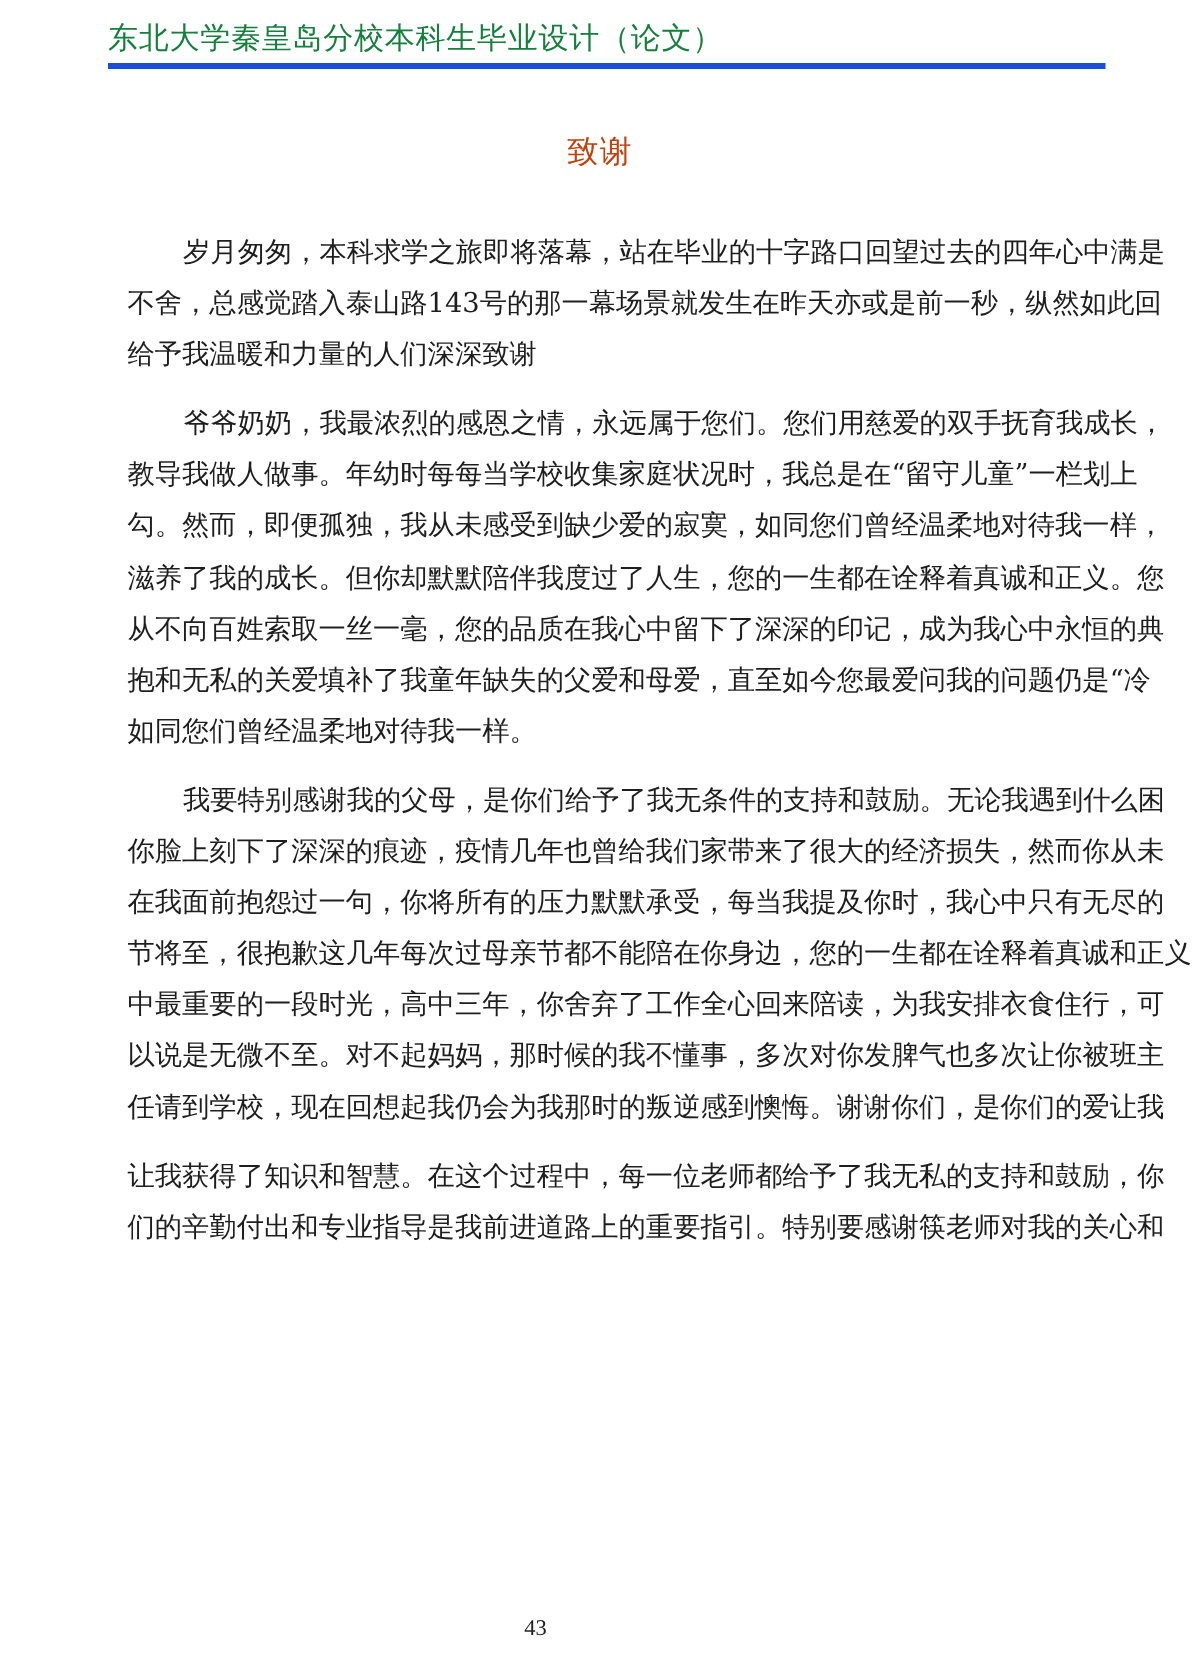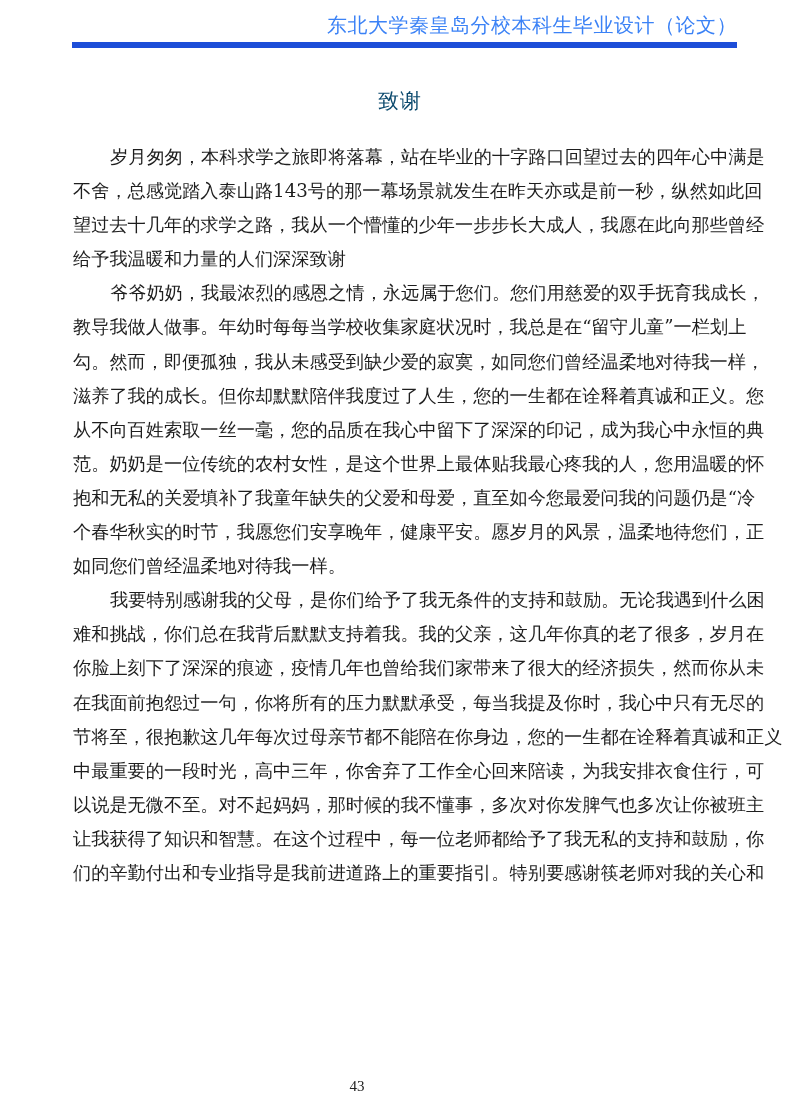--- a/index.html
+++ b/index.html
@@ -13,52 +13,52 @@
     position: relative;
     overflow: hidden;
     color: #1a1a1a;
   }
   .running-header {
     position: absolute;
     left: 72px;
     top: 10px;
     width: 665px;
     height: 32px;
-    border-bottom: 6px solid #1d4ed8;
-    text-align: right;
+    border-bottom: 4px solid #1d4ed8;
+    text-align: left;
     font-family: "DejaVu Sans", "Liberation Sans", sans-serif;
     font-size: 20px;
     line-height: 30px;
     letter-spacing: 0.5px;
-    color: #3b82f6;
+    color: #15803d;
   }
   .chapter-title {
     position: absolute;
     left: 0;
     top: 86px;
     width: 800px;
     text-align: center;
     font-family: "DejaVu Sans", "Liberation Sans", sans-serif;
     font-size: 21px;
     line-height: 30px;
     letter-spacing: 1px;
-    color: #0c4a6e;
+    color: #c2410c;
   }
   .body-text {
     position: absolute;
     left: 73px;
     top: 140px;
     width: 664px;
     font-family: "DejaVu Serif", "Liberation Serif", serif;
     font-size: 18.2px;
     line-height: 34.1px;
     color: #1e1e1e;
   }
   .body-text p {
-    margin: 0;
+    margin: 12px;
     padding: 0;
   }
   .line {
     display: block;
     white-space: nowrap;
     text-align: justify;
     text-align-last: justify;
     height: 34.1px;
   }
   .line.last {
@@ -85,42 +85,39 @@
 <div class="running-header">
   <span>东北大学秦皇岛分校本科生毕业设计（论文）</span>
 </div>
 
 <div class="chapter-title">致谢</div>
 
 <div class="body-text">
   <p>
     <span class="line indent">岁月匆匆，本科求学之旅即将落幕，站在毕业的十字路口回望过去的四年心中满是</span>
     <span class="line">不舍，总感觉踏入泰山路143号的那一幕场景就发生在昨天亦或是前一秒，纵然如此回</span>
-    <span class="line">望过去十几年的求学之路，我从一个懵懂的少年一步步长大成人，我愿在此向那些曾经</span>
     <span class="line last">给予我温暖和力量的人们深深致谢</span>
   </p>
   <p>
     <span class="line indent">爷爷奶奶，我最浓烈的感恩之情，永远属于您们。您们用慈爱的双手抚育我成长，</span>
     <span class="line">教导我做人做事。年幼时每每当学校收集家庭状况时，我总是在“留守儿童”一栏划上</span>
     <span class="line">勾。然而，即便孤独，我从未感受到缺少爱的寂寞，如同您们曾经温柔地对待我一样，</span>
     <span class="line">滋养了我的成长。但你却默默陪伴我度过了人生，您的一生都在诠释着真诚和正义。您</span>
     <span class="line">从不向百姓索取一丝一毫，您的品质在我心中留下了深深的印记，成为我心中永恒的典</span>
-    <span class="line">范。奶奶是一位传统的农村女性，是这个世界上最体贴我最心疼我的人，您用温暖的怀</span>
     <span class="line">抱和无私的关爱填补了我童年缺失的父爱和母爱，直至如今您最爱问我的问题仍是“冷</span>
-    <span class="line">个春华秋实的时节，我愿您们安享晚年，健康平安。愿岁月的风景，温柔地待您们，正</span>
     <span class="line last">如同您们曾经温柔地对待我一样。</span>
   </p>
   <p>
     <span class="line indent">我要特别感谢我的父母，是你们给予了我无条件的支持和鼓励。无论我遇到什么困</span>
-    <span class="line">难和挑战，你们总在我背后默默支持着我。我的父亲，这几年你真的老了很多，岁月在</span>
     <span class="line">你脸上刻下了深深的痕迹，疫情几年也曾给我们家带来了很大的经济损失，然而你从未</span>
     <span class="line">在我面前抱怨过一句，你将所有的压力默默承受，每当我提及你时，我心中只有无尽的</span>
     <span class="line">节将至，很抱歉这几年每次过母亲节都不能陪在你身边，您的一生都在诠释着真诚和正义</span>
     <span class="line">中最重要的一段时光，高中三年，你舍弃了工作全心回来陪读，为我安排衣食住行，可</span>
     <span class="line">以说是无微不至。对不起妈妈，那时候的我不懂事，多次对你发脾气也多次让你被班主</span>
+    <span class="line">任请到学校，现在回想起我仍会为我那时的叛逆感到懊悔。谢谢你们，是你们的爱让我</span>
   </p>
   <p>
     <span class="line">让我获得了知识和智慧。在这个过程中，每一位老师都给予了我无私的支持和鼓励，你</span>
     <span class="line">们的辛勤付出和专业指导是我前进道路上的重要指引。特别要感谢筷老师对我的关心和</span>
   </p>
 </div>
 
 <div class="page-number">43</div>
 
 </body></html>

